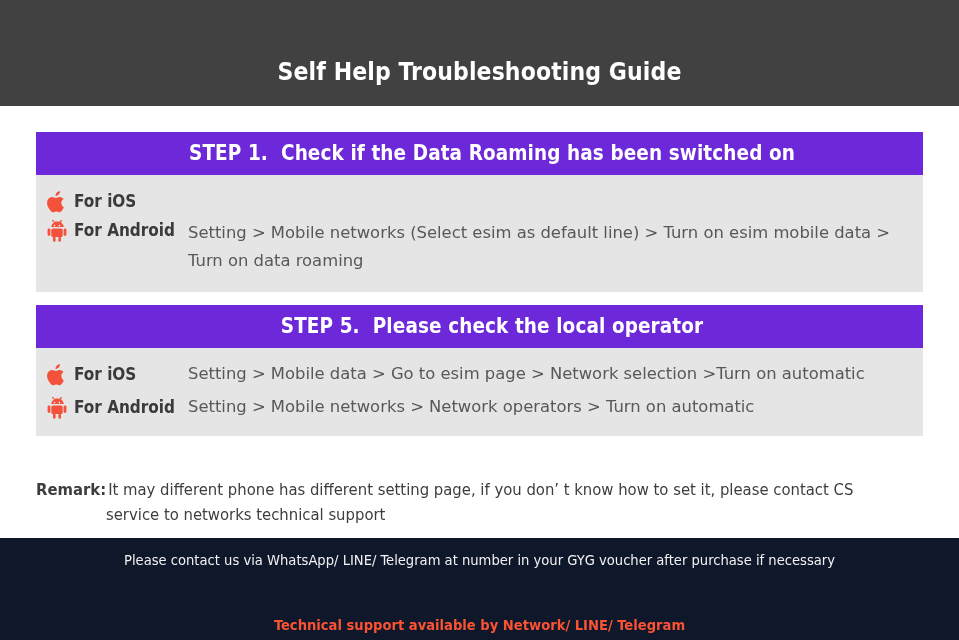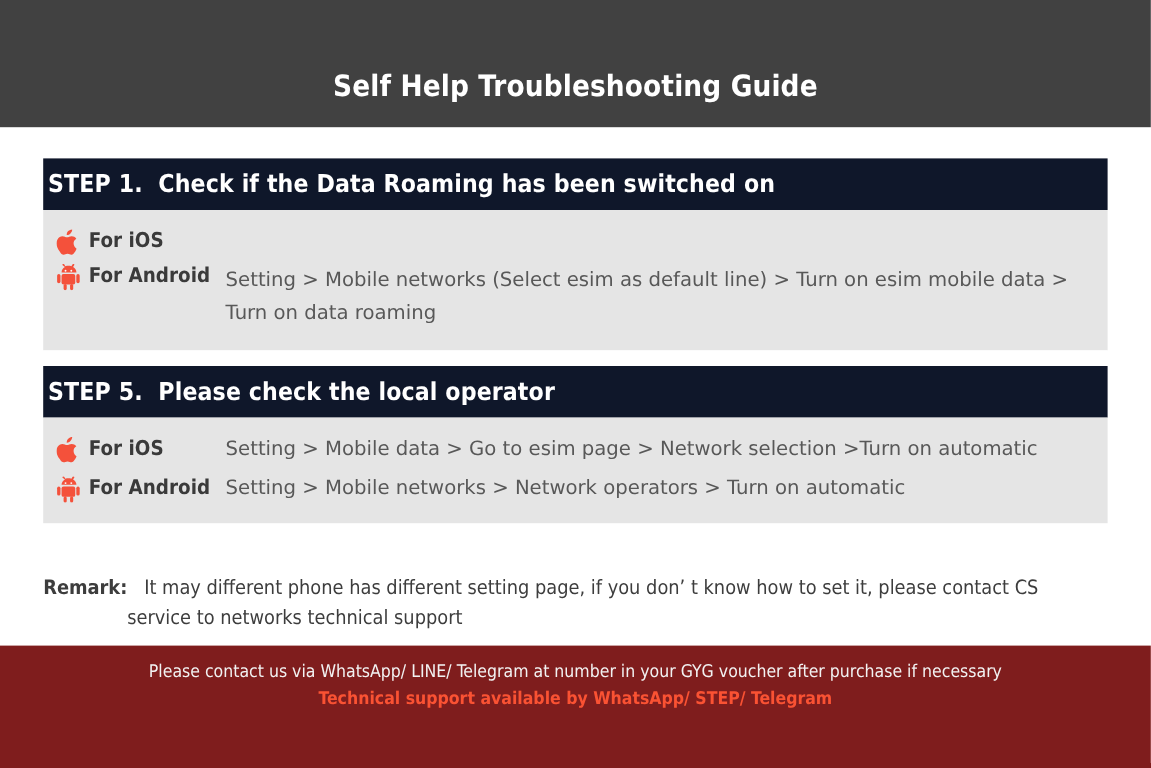--- a/index.html
+++ b/index.html
@@ -50,31 +50,32 @@
 
   
   .content {
     position: absolute;
     left: 36px;
     top: 132px;
     width: 887px;
   }
 
   .step-banner {
-    background: #0f172a;
+    background: #6d28d9;
     color: #ffffff;
     font-family: "DejaVu Sans Condensed", "Liberation Sans Narrow", "Liberation Sans", sans-serif;
     font-weight: bold;
     font-size: 20.5px;
     height: 43px;
     line-height: 43px;
-    padding-left: 4px;
+    padding-left: 25px;
     box-sizing: border-box;
     white-space: pre;
     letter-spacing: 0.1px;
+    text-align: center;
   }
 
   .step-panel {
     background: #e5e5e5;
     padding: 12px 0 14px 0;
   }
   .step-panel.step2 {
     padding: 10px 0 12px 0;
   }
 
@@ -137,39 +138,40 @@
     left: 36px;
     top: 477px;
     width: 890px;
     color: #3d3d3d;
     font-family: "DejaVu Sans Condensed", "Liberation Sans Narrow", "Liberation Sans", sans-serif;
     font-size: 16.5px;
     line-height: 25px;
   }
   .remark-label {
     font-weight: bold;
-    margin-right: 14px;
+    margin-right: 2px;
   }
   .remark-line2 {
     padding-left: 70px;
   }
 
   
   .footer-bar {
     position: absolute;
     left: 0;
     top: 538px;
     width: 959px;
     height: 102px;
-    background: #7f1d1d;
+    background: #0f172a;
     display: flex;
     flex-direction: column;
     align-items: center;
     padding-top: 11px;
     box-sizing: border-box;
+    gap: 42px;
   }
   .footer-line1 {
     color: #f2f2f2;
     font-family: "DejaVu Sans Condensed", "Liberation Sans Narrow", "Liberation Sans", sans-serif;
     font-size: 14.6px;
     line-height: 21px;
   }
   .footer-line2 {
     color: #fa5233;
     font-family: "DejaVu Sans Condensed", "Liberation Sans Narrow", "Liberation Sans", sans-serif;
@@ -267,16 +269,16 @@
 
   <div class="remark">
     <div>
       <span class="remark-label">Remark:</span><span>It may different phone has different setting page, if you don’ t know how to set it,  please contact CS</span>
     </div>
     <div class="remark-line2">service to networks technical support</div>
   </div>
 
   <div class="footer-bar">
     <div class="footer-line1">Please contact us via WhatsApp/ LINE/ Telegram at number in your GYG voucher after purchase if necessary</div>
-    <div class="footer-line2">Technical support available by WhatsApp/ STEP/ Telegram</div>
+    <div class="footer-line2">Technical support available by Network/ LINE/ Telegram</div>
   </div>
 
 </div>
 
 </body></html>

